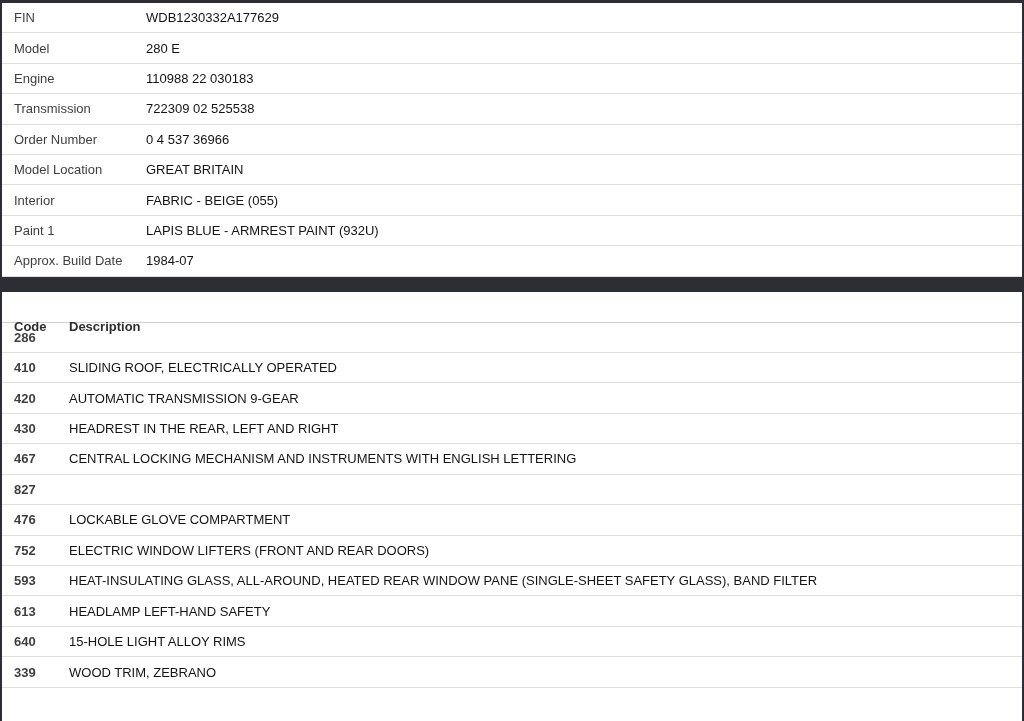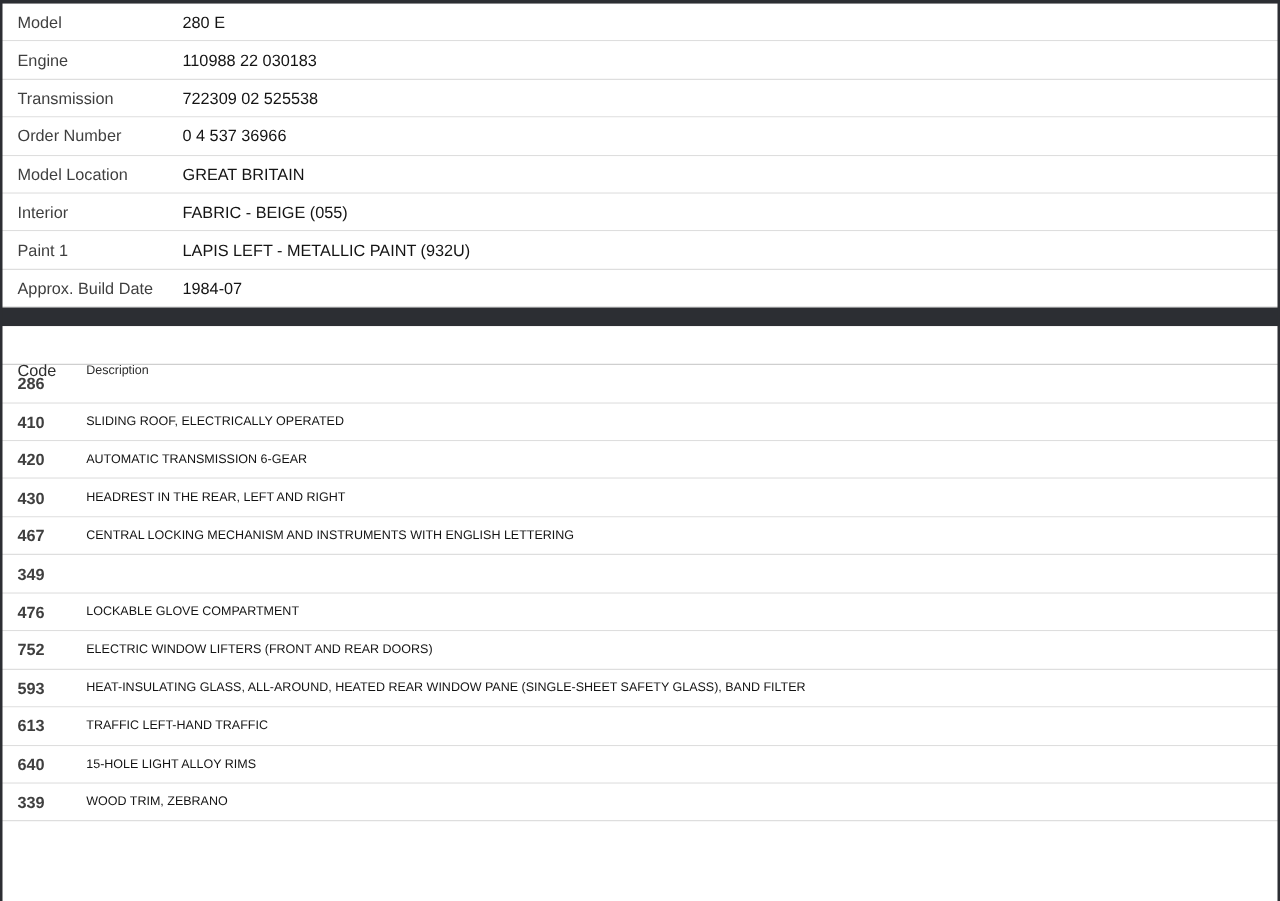--- a/index.html
+++ b/index.html
@@ -53,33 +53,37 @@
   .options-table .header-row{
     height:31px;border-bottom:1px solid var(--sep-strong);
   }
   .code-cell{
     flex:0 0 69px;padding-left:14px;
     font-size:13px;color:var(--label);
     white-space:nowrap;
     font-weight:bold;
   }
   .desc-cell{
-    font-size:10px;color:var(--value);
+    font-size:13px;color:var(--value);
     white-space:nowrap;
   }
   .header-row .code-cell,.header-row .desc-cell{
-    font-weight:400;color:var(--header);margin-top:40px;
+    font-weight:700;color:var(--header);margin-top:40px;
   }
 </style>
 </head>
 <body>
 
 <div class="card">
 
   <section class="info-table" id="info-rows">
+      <div class="row">
+        <div class="label-cell">FIN</div>
+        <div class="value-cell">WDB1230332A177629</div>
+      </div>
       <div class="row">
         <div class="label-cell">Model</div>
         <div class="value-cell">280 E</div>
       </div>
       <div class="row">
         <div class="label-cell">Engine</div>
         <div class="value-cell">110988 22 030183</div>
       </div>
       <div class="row">
         <div class="label-cell">Transmission</div>
@@ -92,21 +96,21 @@
       <div class="row">
         <div class="label-cell">Model Location</div>
         <div class="value-cell">GREAT BRITAIN</div>
       </div>
       <div class="row">
         <div class="label-cell">Interior</div>
         <div class="value-cell">FABRIC - BEIGE (055)</div>
       </div>
       <div class="row">
         <div class="label-cell">Paint 1</div>
-        <div class="value-cell">LAPIS LEFT - METALLIC PAINT (932U)</div>
+        <div class="value-cell">LAPIS BLUE - ARMREST PAINT (932U)</div>
       </div>
       <div class="row">
         <div class="label-cell">Approx. Build Date</div>
         <div class="value-cell">1984-07</div>
       </div>
     </section>
 
   <div class="divider"></div>
 
   <section class="options-table">
@@ -117,48 +121,48 @@
     <div id="options-rows">
         <div class="row">
           <div class="code-cell">286</div>
         </div>
         <div class="row">
           <div class="code-cell">410</div>
           <div class="desc-cell">SLIDING ROOF, ELECTRICALLY OPERATED</div>
         </div>
         <div class="row">
           <div class="code-cell">420</div>
-          <div class="desc-cell">AUTOMATIC TRANSMISSION 6-GEAR</div>
+          <div class="desc-cell">AUTOMATIC TRANSMISSION 9-GEAR</div>
         </div>
         <div class="row">
           <div class="code-cell">430</div>
           <div class="desc-cell">HEADREST IN THE REAR, LEFT AND RIGHT</div>
         </div>
         <div class="row">
           <div class="code-cell">467</div>
           <div class="desc-cell">CENTRAL LOCKING MECHANISM AND INSTRUMENTS WITH ENGLISH LETTERING</div>
         </div>
         <div class="row">
-          <div class="code-cell">349</div>
+          <div class="code-cell">827</div>
         </div>
         <div class="row">
           <div class="code-cell">476</div>
           <div class="desc-cell">LOCKABLE GLOVE COMPARTMENT</div>
         </div>
         <div class="row">
           <div class="code-cell">752</div>
           <div class="desc-cell">ELECTRIC WINDOW LIFTERS (FRONT AND REAR DOORS)</div>
         </div>
         <div class="row">
           <div class="code-cell">593</div>
           <div class="desc-cell">HEAT-INSULATING GLASS, ALL-AROUND, HEATED REAR WINDOW PANE (SINGLE-SHEET SAFETY GLASS), BAND FILTER</div>
         </div>
         <div class="row">
           <div class="code-cell">613</div>
-          <div class="desc-cell">TRAFFIC LEFT-HAND TRAFFIC</div>
+          <div class="desc-cell">HEADLAMP LEFT-HAND SAFETY</div>
         </div>
         <div class="row">
           <div class="code-cell">640</div>
           <div class="desc-cell">15-HOLE LIGHT ALLOY RIMS</div>
         </div>
         <div class="row">
           <div class="code-cell">339</div>
           <div class="desc-cell">WOOD TRIM, ZEBRANO</div>
         </div>
       </div>

